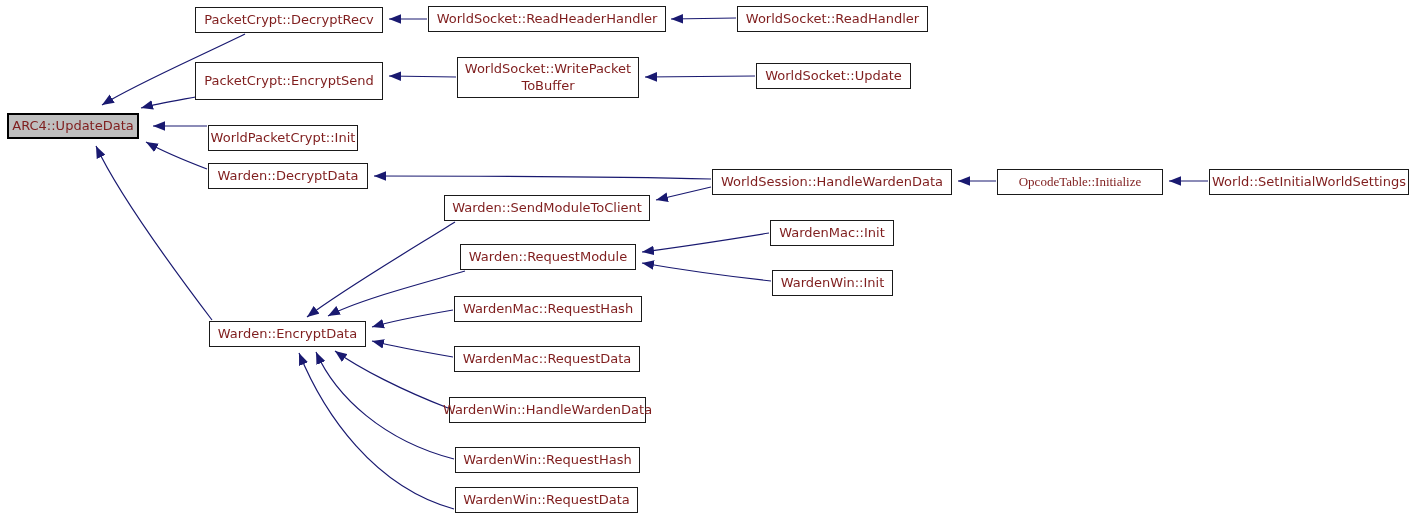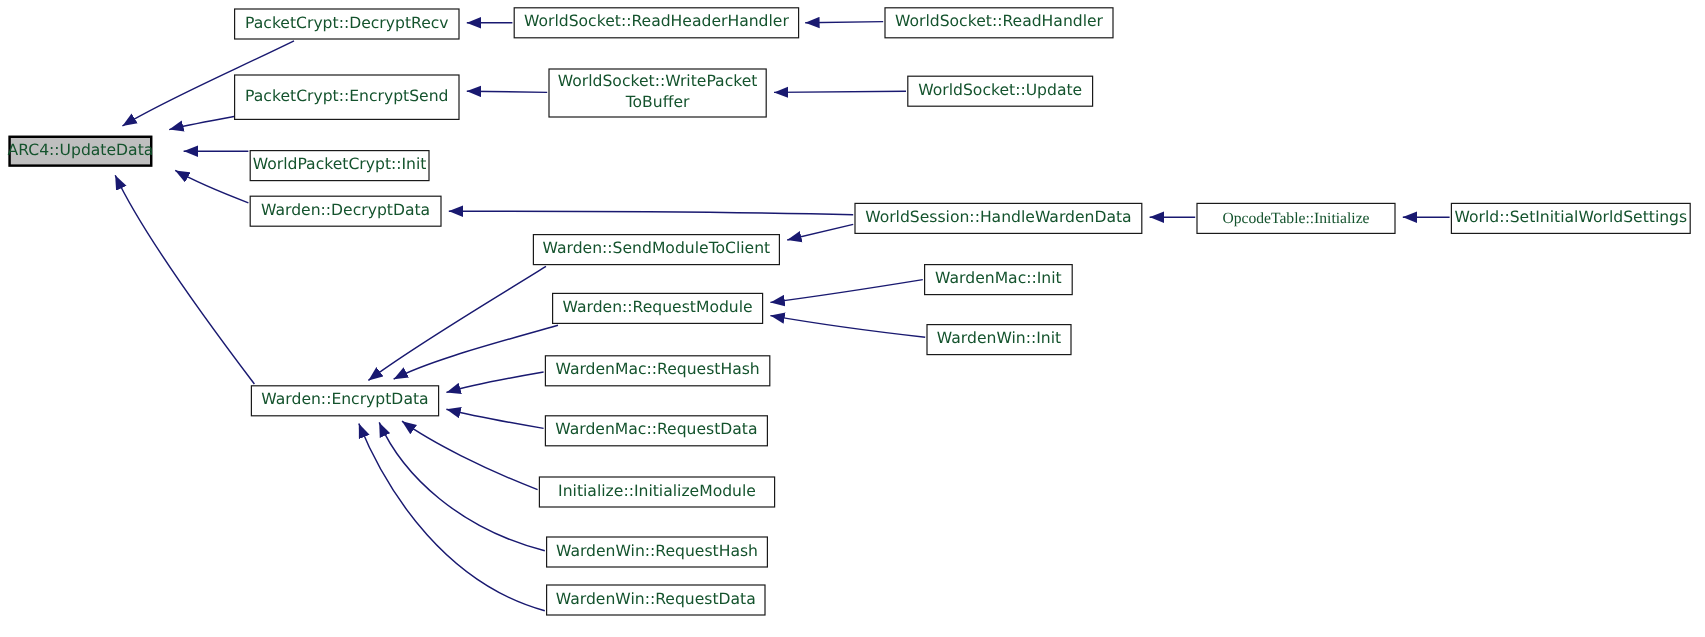--- a/index.html
+++ b/index.html
@@ -29,21 +29,21 @@
   }
   .node {
     position: absolute;
     box-sizing: border-box;
     display: flex;
     align-items: center;
     justify-content: center;
     text-align: center;
     background: var(--node-fill, #ffffff);
     border: 1px solid var(--node-border, #1a1a1a);
-    color: #14532d;
+    color: #7f1d1d;
     font-size: 13px;
     line-height: 1.3;
     white-space: pre-line;
     cursor: pointer;
   }
   .node.highlight {
     background: var(--highlight-fill, #bfbfbf);
     border: 2px solid #000000;
   }
 </style>
@@ -76,37 +76,37 @@
         <path d="M 769,233 C 726,240 688,246 642,252" class="edge" marker-end="url(#arrowhead)"></path>
         <path d="M 771,281 C 726,276 688,271 642,263" class="edge" marker-end="url(#arrowhead)"></path>
         <path d="M 453,310 C 424,315 396,320 372,327" class="edge" marker-end="url(#arrowhead)"></path>
         <path d="M 453,357 C 424,352 396,347 372,341" class="edge" marker-end="url(#arrowhead)"></path>
         <path d="M 448,408 C 404,391 360,369 335,351" class="edge" marker-end="url(#arrowhead)"></path>
         <path d="M 454,459 C 384,441 336,397 316,352" class="edge" marker-end="url(#arrowhead)"></path>
         <path d="M 454,509 C 374,487 324,414 299,353" class="edge" marker-end="url(#arrowhead)"></path>
       </g>
   </svg>
   <div id="nodes">
-      <div class="node highlight" style="left: 7px; top: 113px; width: 120px; height: 26px;">ARC4::UpdateData</div>
+      <div class="node highlight" style="left: 7px; top: 113px; width: 132px; height: 26px;">ARC4::UpdateData</div>
       <div class="node" style="left: 195px; top: 7px; width: 188px; height: 26px;">PacketCrypt::DecryptRecv</div>
       <div class="node" style="left: 195px; top: 62px; width: 188px; height: 38px;">PacketCrypt::EncryptSend</div>
       <div class="node" style="left: 208px; top: 125px; width: 150px; height: 26px;">WorldPacketCrypt::Init</div>
       <div class="node" style="left: 208px; top: 163px; width: 160px; height: 26px;">Warden::DecryptData</div>
       <div class="node" style="left: 428px; top: 6px; width: 238px; height: 26px;">WorldSocket::ReadHeaderHandler</div>
       <div class="node" style="left: 737px; top: 6px; width: 191px; height: 26px;">WorldSocket::ReadHandler</div>
       <div class="node" style="left: 457px; top: 57px; width: 182px; height: 41px;">WorldSocket::WritePacket
 ToBuffer</div>
       <div class="node" style="left: 756px; top: 63px; width: 155px; height: 26px;">WorldSocket::Update</div>
       <div class="node" style="left: 712px; top: 169px; width: 240px; height: 26px;">WorldSession::HandleWardenData</div>
       <div class="node" style="left: 997px; top: 169px; width: 166px; height: 26px; font-family: Liberation Serif, serif;">OpcodeTable::Initialize</div>
       <div class="node" style="left: 1209px; top: 169px; width: 200px; height: 26px; text-align: right;">World::SetInitialWorldSettings</div>
       <div class="node" style="left: 444px; top: 195px; width: 206px; height: 26px;">Warden::SendModuleToClient</div>
       <div class="node" style="left: 460px; top: 244px; width: 176px; height: 26px;">Warden::RequestModule</div>
       <div class="node" style="left: 770px; top: 220px; width: 124px; height: 26px;">WardenMac::Init</div>
       <div class="node" style="left: 772px; top: 270px; width: 121px; height: 26px;">WardenWin::Init</div>
       <div class="node" style="left: 209px; top: 321px; width: 157px; height: 26px;">Warden::EncryptData</div>
       <div class="node" style="left: 454px; top: 296px; width: 188px; height: 26px;">WardenMac::RequestHash</div>
       <div class="node" style="left: 454px; top: 346px; width: 186px; height: 26px;">WardenMac::RequestData</div>
-      <div class="node" style="left: 449px; top: 397px; width: 197px; height: 26px;">Initialize::InitializeModule</div>
+      <div class="node" style="left: 449px; top: 397px; width: 197px; height: 26px;">WardenWin::HandleWardenData</div>
       <div class="node" style="left: 455px; top: 447px; width: 185px; height: 26px;">WardenWin::RequestHash</div>
       <div class="node" style="left: 455px; top: 487px; width: 183px; height: 26px;">WardenWin::RequestData</div>
     </div>
 </div>
 
 </body></html>

